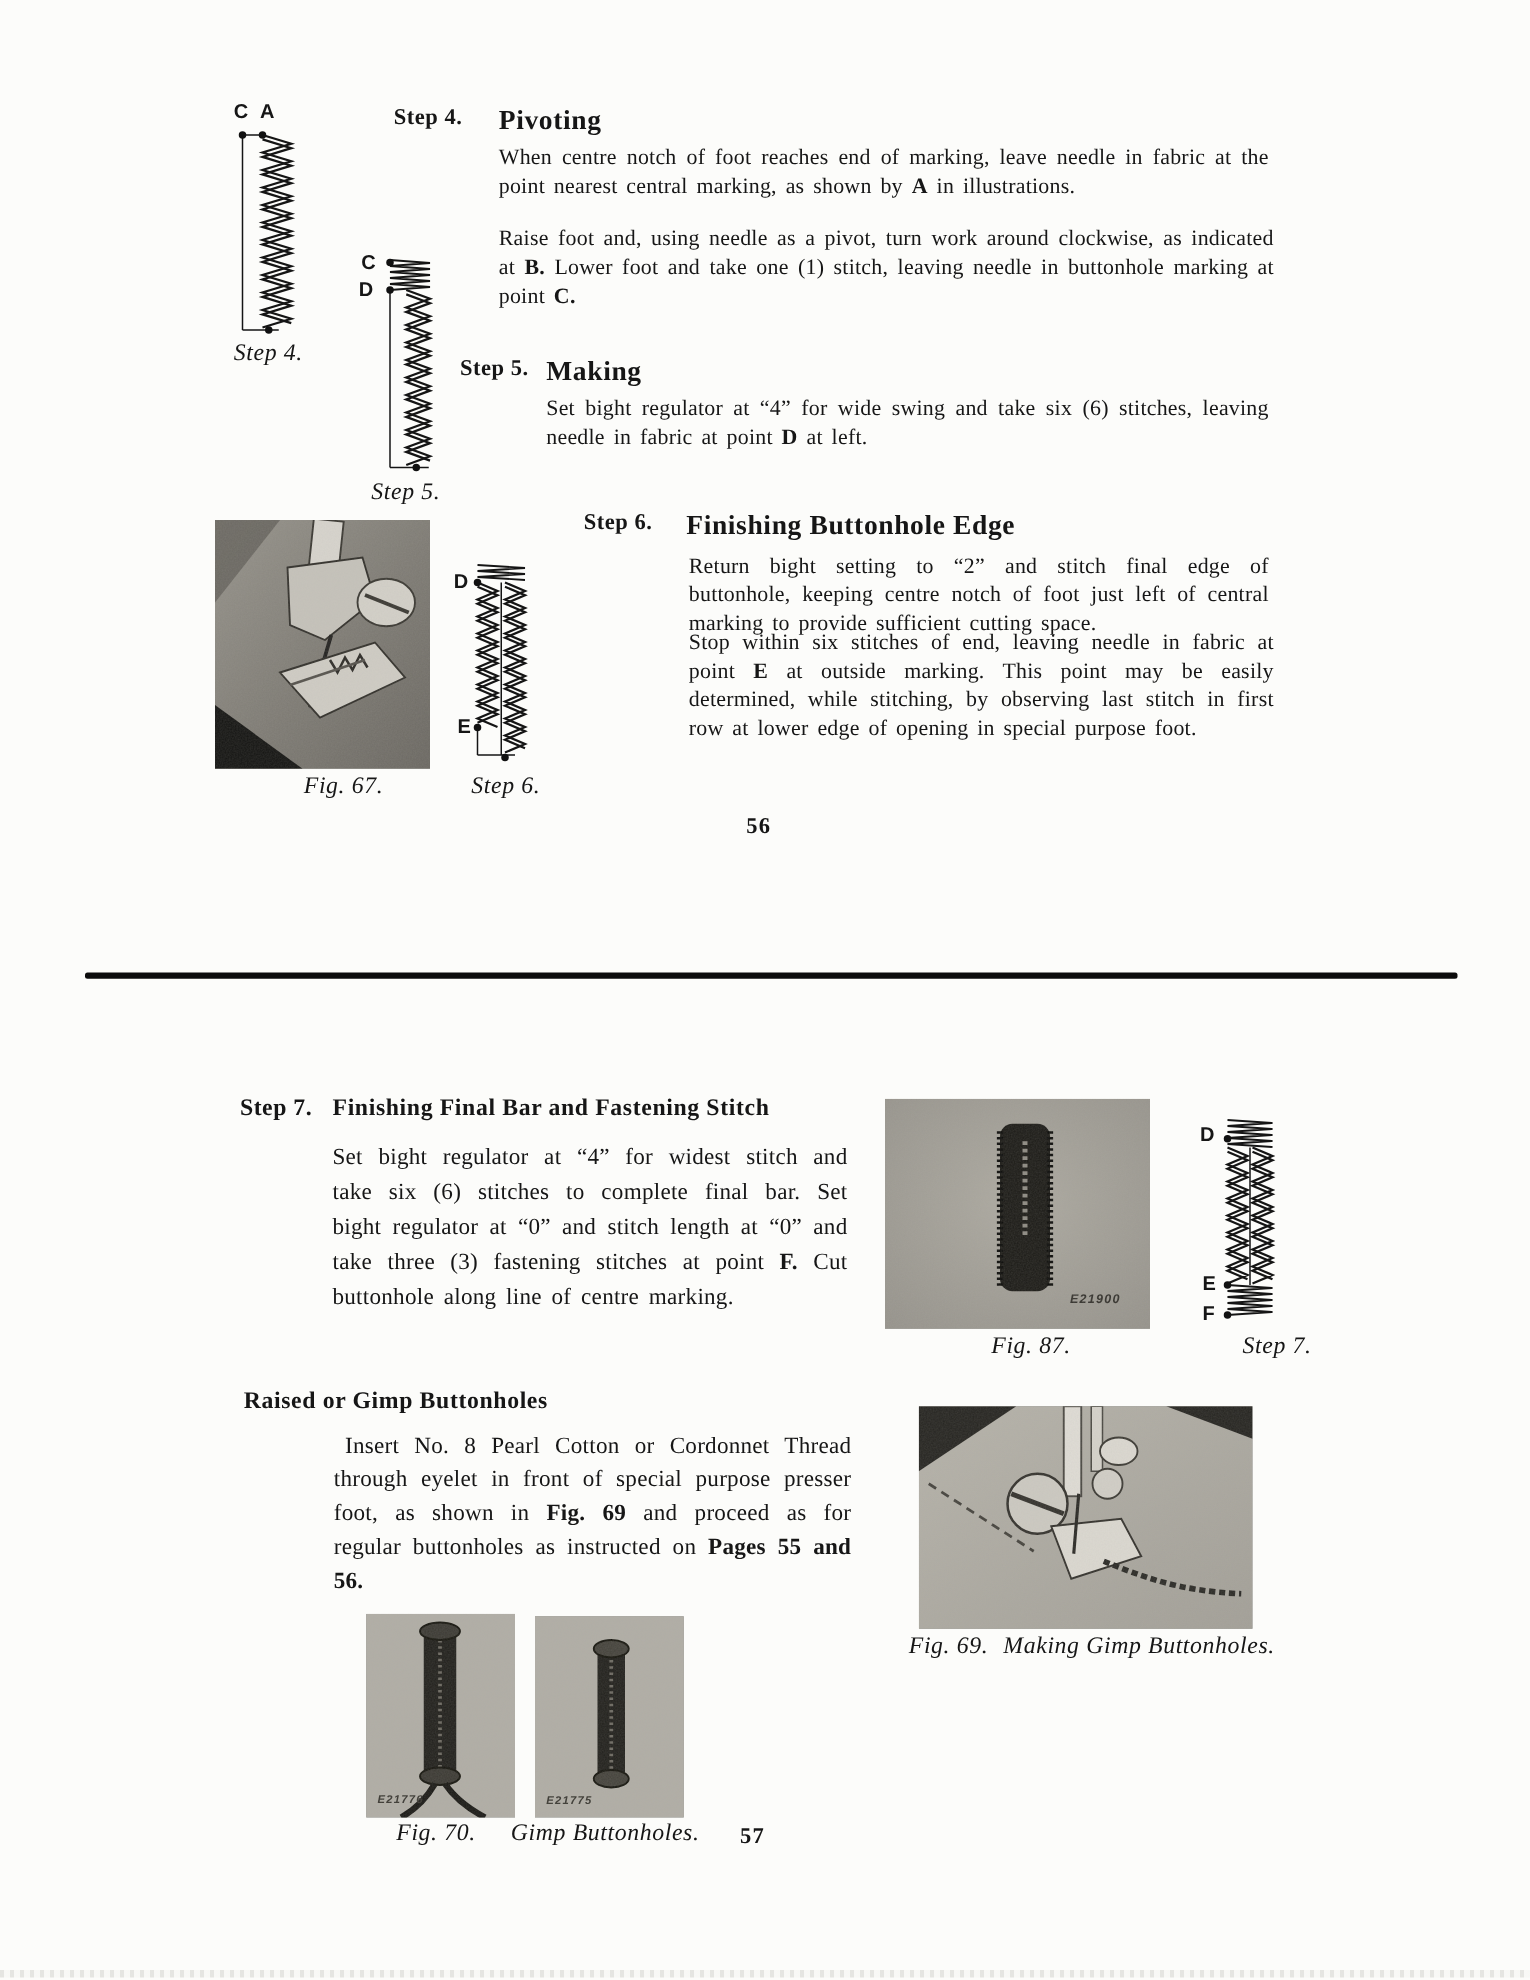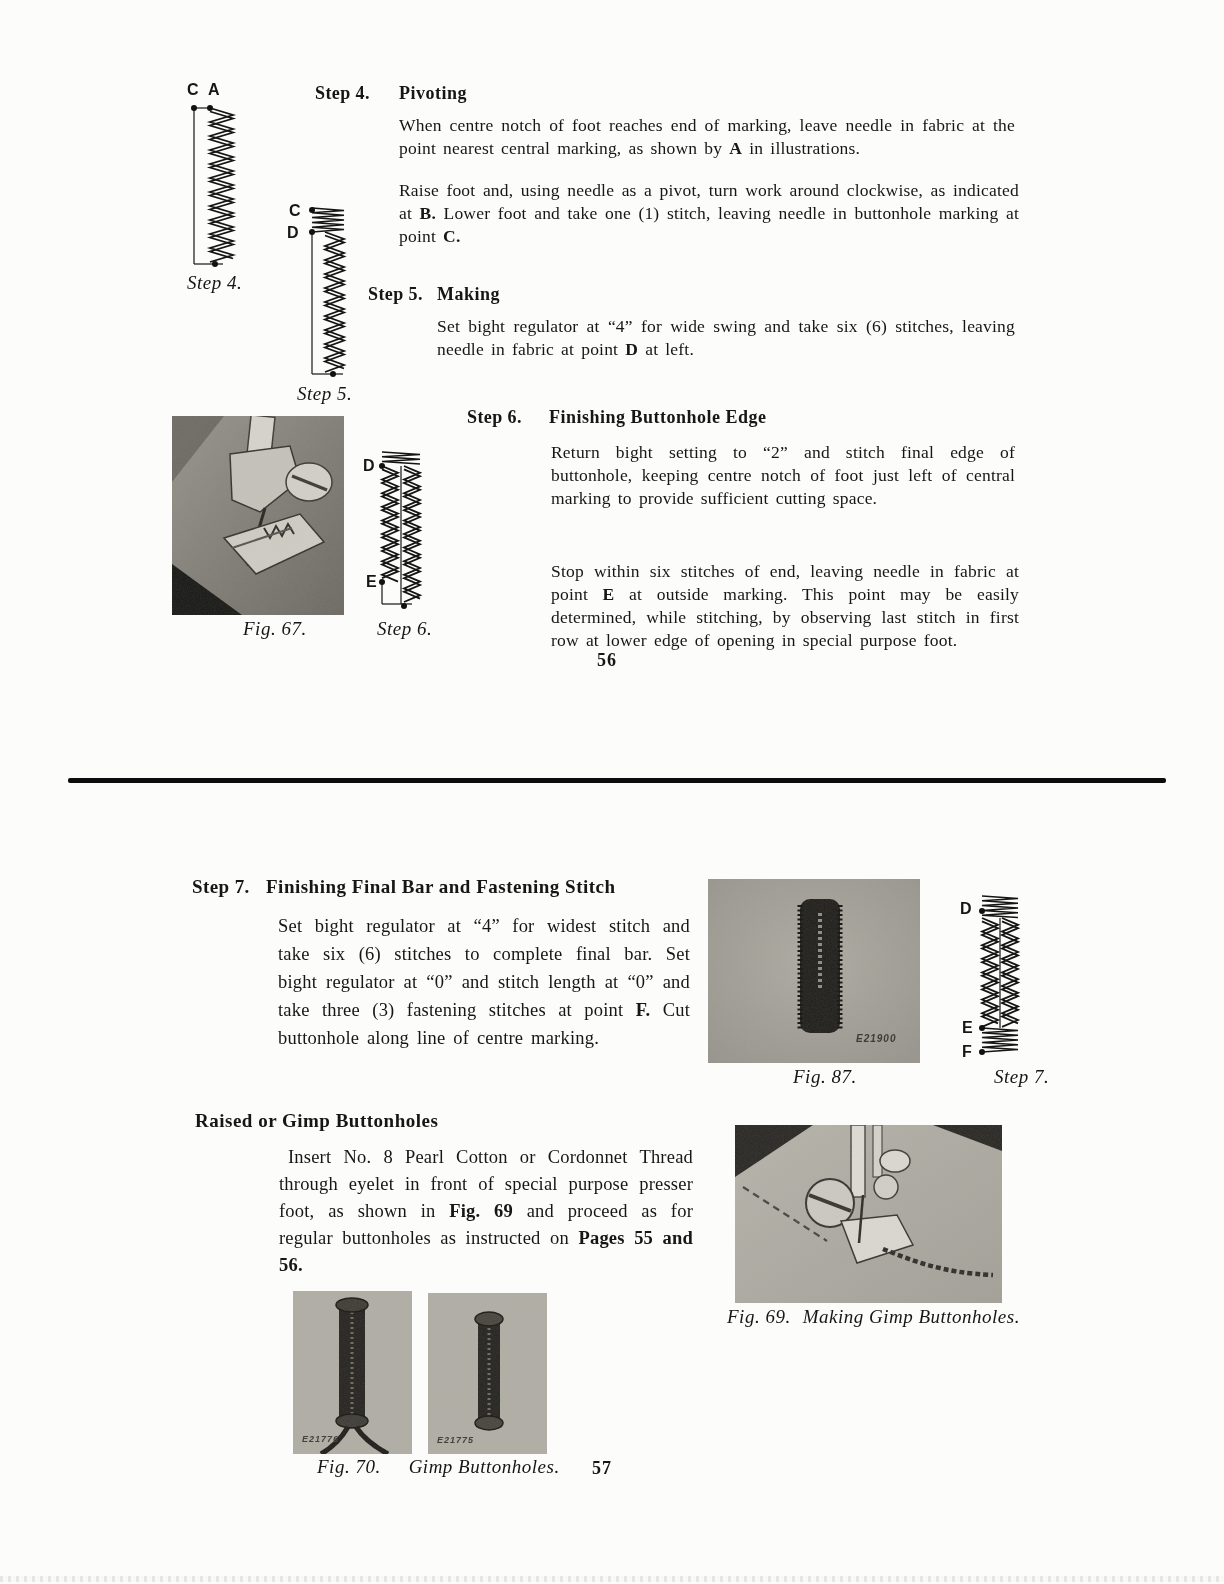--- a/index.html
+++ b/index.html
@@ -4,25 +4,25 @@
 <style>
   html,body{margin:0;padding:0;background:#e9e9e6;}
   .sheet{
     position:relative;width:1224px;height:1584px;background:#fcfcfa;
     font-family:"Liberation Serif","DejaVu Serif",serif;color:#161616;
     overflow:hidden;margin:0 auto;
   }
   .abs{position:absolute;}
   
   .step-label{font-weight:bold;font-size:18px;letter-spacing:.4px;white-space:nowrap;}
-  .step-title{font-weight:bold;font-size:18px;letter-spacing:.5px;white-space:nowrap;}
+  .step-title{font-weight:bold;font-size:22px;letter-spacing:.5px;white-space:nowrap;}
   .p57 .step-label,.p57 .step-title{font-size:19px;}
   
   p.body{margin:0;font-size:17.5px;line-height:23px;text-align:justify;letter-spacing:.2px;word-spacing:2.5px;}
-  .p57 p.body{font-size:18.5px;line-height:28px;word-spacing:3px;margin-left:12px;}
+  .p57 p.body{font-size:18.5px;line-height:28px;word-spacing:3px;}
   p.body b{font-weight:bold;}
   
   .caption{font-style:italic;font-size:19px;letter-spacing:.5px;white-space:nowrap;}
   .cap-row{display:flex;gap:12px;}
   
   .marker{font-family:"Liberation Sans","DejaVu Sans",sans-serif;font-weight:bold;font-size:16px;line-height:16px;}
   .pagenum{font-size:18px;font-weight:bold;letter-spacing:1px;text-align:center;}
   .divider{position:absolute;left:68px;top:778px;width:1098px;height:5px;background:#0c0c0c;border-radius:2px;}
   .bottom-speckle{position:absolute;left:0;top:1576px;width:100%;height:6px;opacity:.45;
     background:repeating-linear-gradient(90deg,#c9c9c4 0 3px,#f4f4f1 3px 8px);}
@@ -128,21 +128,21 @@
         <circle cx="4" cy="134" r="3"></circle>
         <circle cx="26" cy="158" r="3"></circle>
     </svg>
     <span class="abs caption" style="left:377px;top:618px">Step 6.</span>
 
     <span class="abs step-label" style="left:467px;top:407px">Step 6.</span>
     <span class="abs step-title" style="left:549px;top:407px">Finishing Buttonhole Edge</span>
     <p class="body abs" style="left:551px;top:441px;width:464px">
       <span>Return bight setting to “2” and stitch final edge of buttonhole, keeping centre notch of foot just left of central marking to provide sufficient cutting space.</span>
     </p>
-    <p class="body abs" style="left:551px;top:560px;width:468px">
+    <p class="body abs" style="left:551px;top:502px;width:468px">
       <span>Stop within six stitches of end, leaving needle in fabric at point </span><b>E</b><span> at outside marking.  This point may be easily determined, while stitching, by observing last stitch in first row at lower edge of opening in special purpose foot.</span>
     </p>
 
     <span class="abs pagenum" style="left:597px;top:650px">56</span>
   </section>
 
   <div class="divider"></div>
 
   <section class="p57">
 

